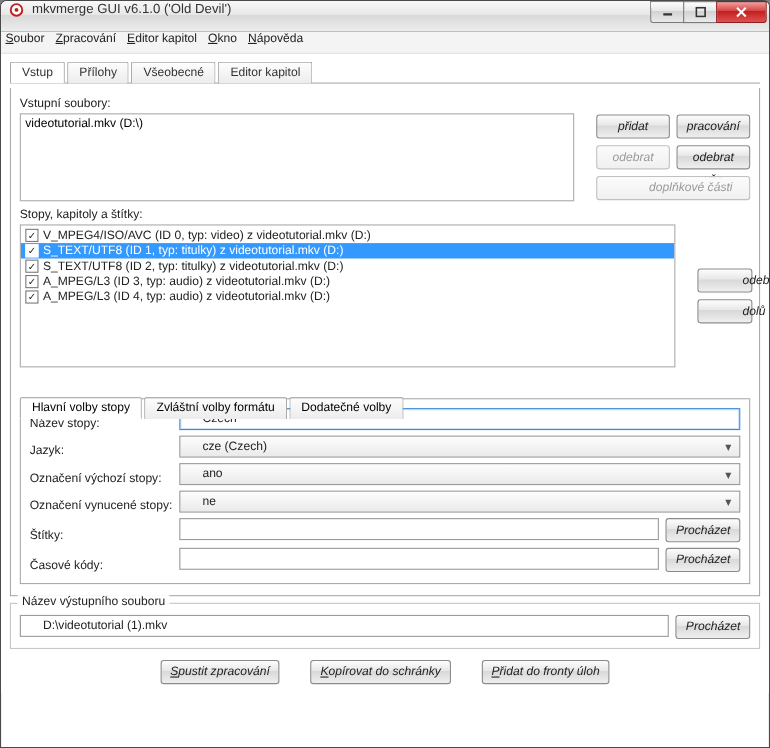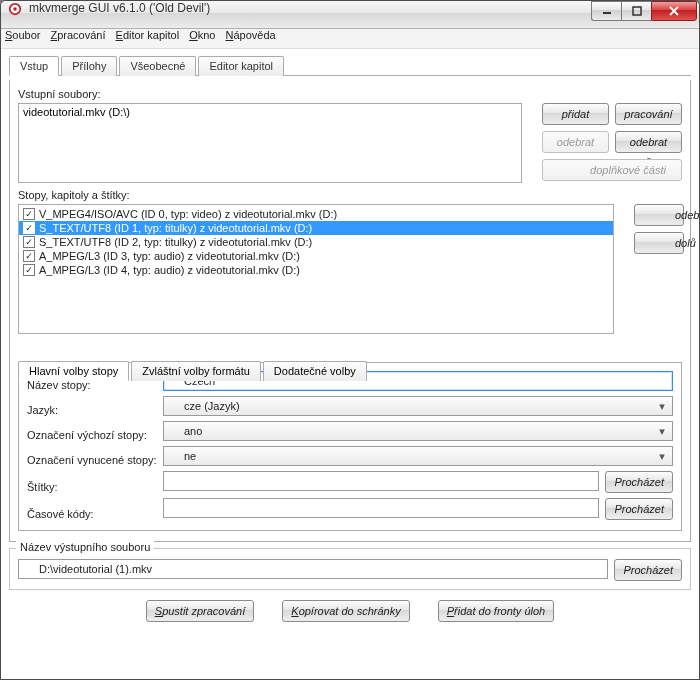--- a/index.html
+++ b/index.html
@@ -25,21 +25,21 @@
 .tabstrip { display: flex; border-bottom: 1px solid #ababab; margin-bottom: 4px; }
 .tab { padding: 3px 10px; border: 1px solid #ababab; border-bottom: none; background: linear-gradient(#fdfdfd,#ececec); margin-right: 2px; border-radius: 2px 2px 0 0; color: #333; cursor: default; position: relative; top: 1px; }
 .tab.active { background: #fff; border-bottom: 1px solid #fff; }
 .tabbody { border: 1px solid #ababab; border-top: none; padding: 6px 8px 10px 8px; }
 
 .label { color: #222; margin: 2px 0 3px 0; display: block; }
 
 .ibox { border: 1px solid #ababab; background: #fff; height: 80px; padding: 2px 4px; overflow: auto; }
 .tracksbox { border: 1px solid #ababab; background: #fff; height: 130px; padding: 2px 0; overflow: auto; }
 
-.row-flex { display: flex; gap: 20px; }
+.row-flex { display: flex; gap: 20px; align-items: center; }
 .col-main { flex: 1; }
 .col-side { width: 140px; display: flex; flex-direction: column; gap: 6px; }
 .col-side2 { width: 48px; display: flex; flex-direction: column; gap: 6px; }
 
 .btn { height: 22px; border: 1px solid #8a8a8a; border-radius: 3px; background: linear-gradient(#fdfdfd,#e7e7e7 45%,#d8d8d8 46%,#efefef); color: #222; cursor: default; text-align: center; line-height: 20px; padding: 0 8px; font-style: italic; }
 .btn.wide { width: 100%; padding-left: 40px; }
 .btn.half { flex: 1; }
 .btn.disabled { color: #9a9a9a; border-color: #c0c0c0; background: linear-gradient(#fbfbfb,#f0f0f0); }
 
 .sidepair { display: flex; gap: 6px; }
@@ -179,21 +179,21 @@
       <div class="innerbody">
 
         <div class="frow">
           <div class="flabel">Název stopy:</div>
           <div class="fctrl"><input class="text hl" value="Czech" style=""></div>
         </div>
         <div class="frow">
           <div class="flabel">Jazyk:</div>
           <div class="fctrl">
               <div class="select">
-                <span>cze (Jazyk)</span>
+                <span>cze (Czech)</span>
                 <span class="arrow">▾</span>
               </div>
             </div>
         </div>
         <div class="frow">
           <div class="flabel">Označení výchozí stopy:</div>
           <div class="fctrl">
               <div class="select">
                 <span>ano</span>
                 <span class="arrow">▾</span>

